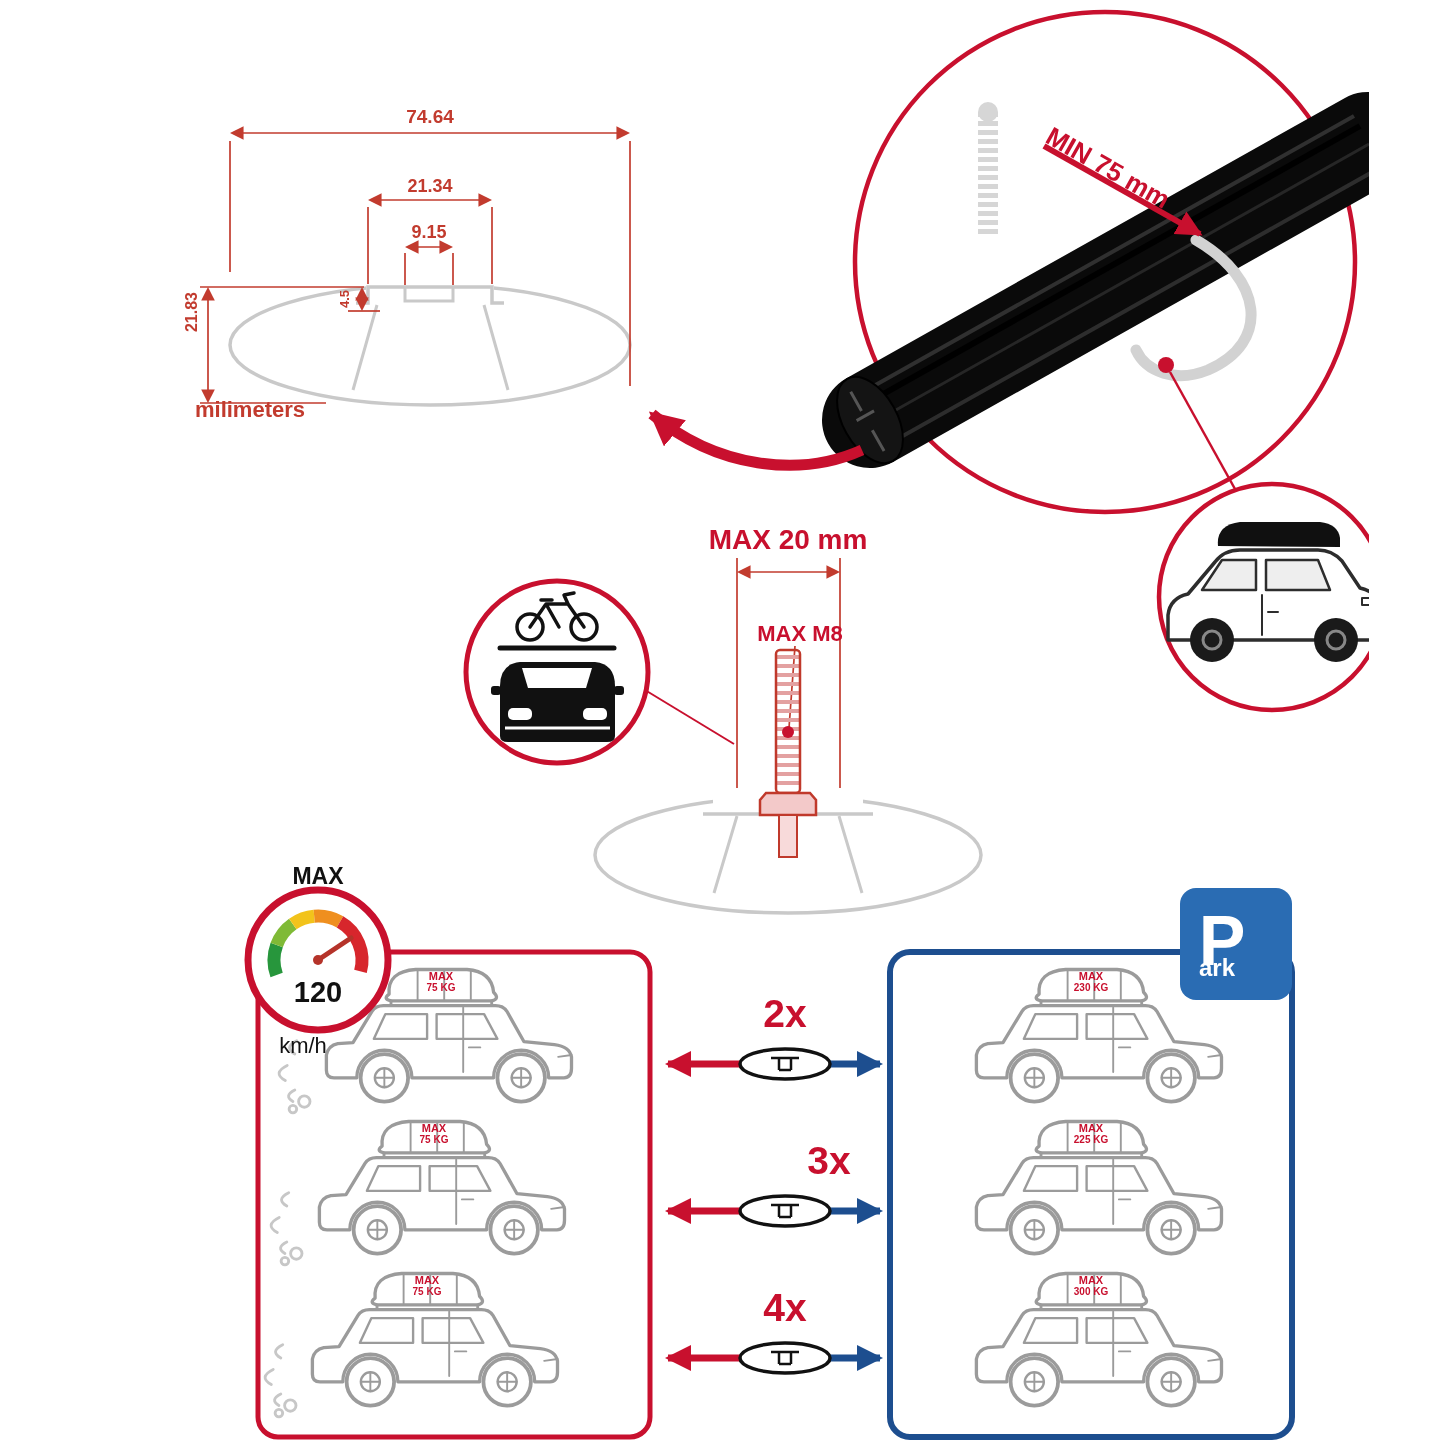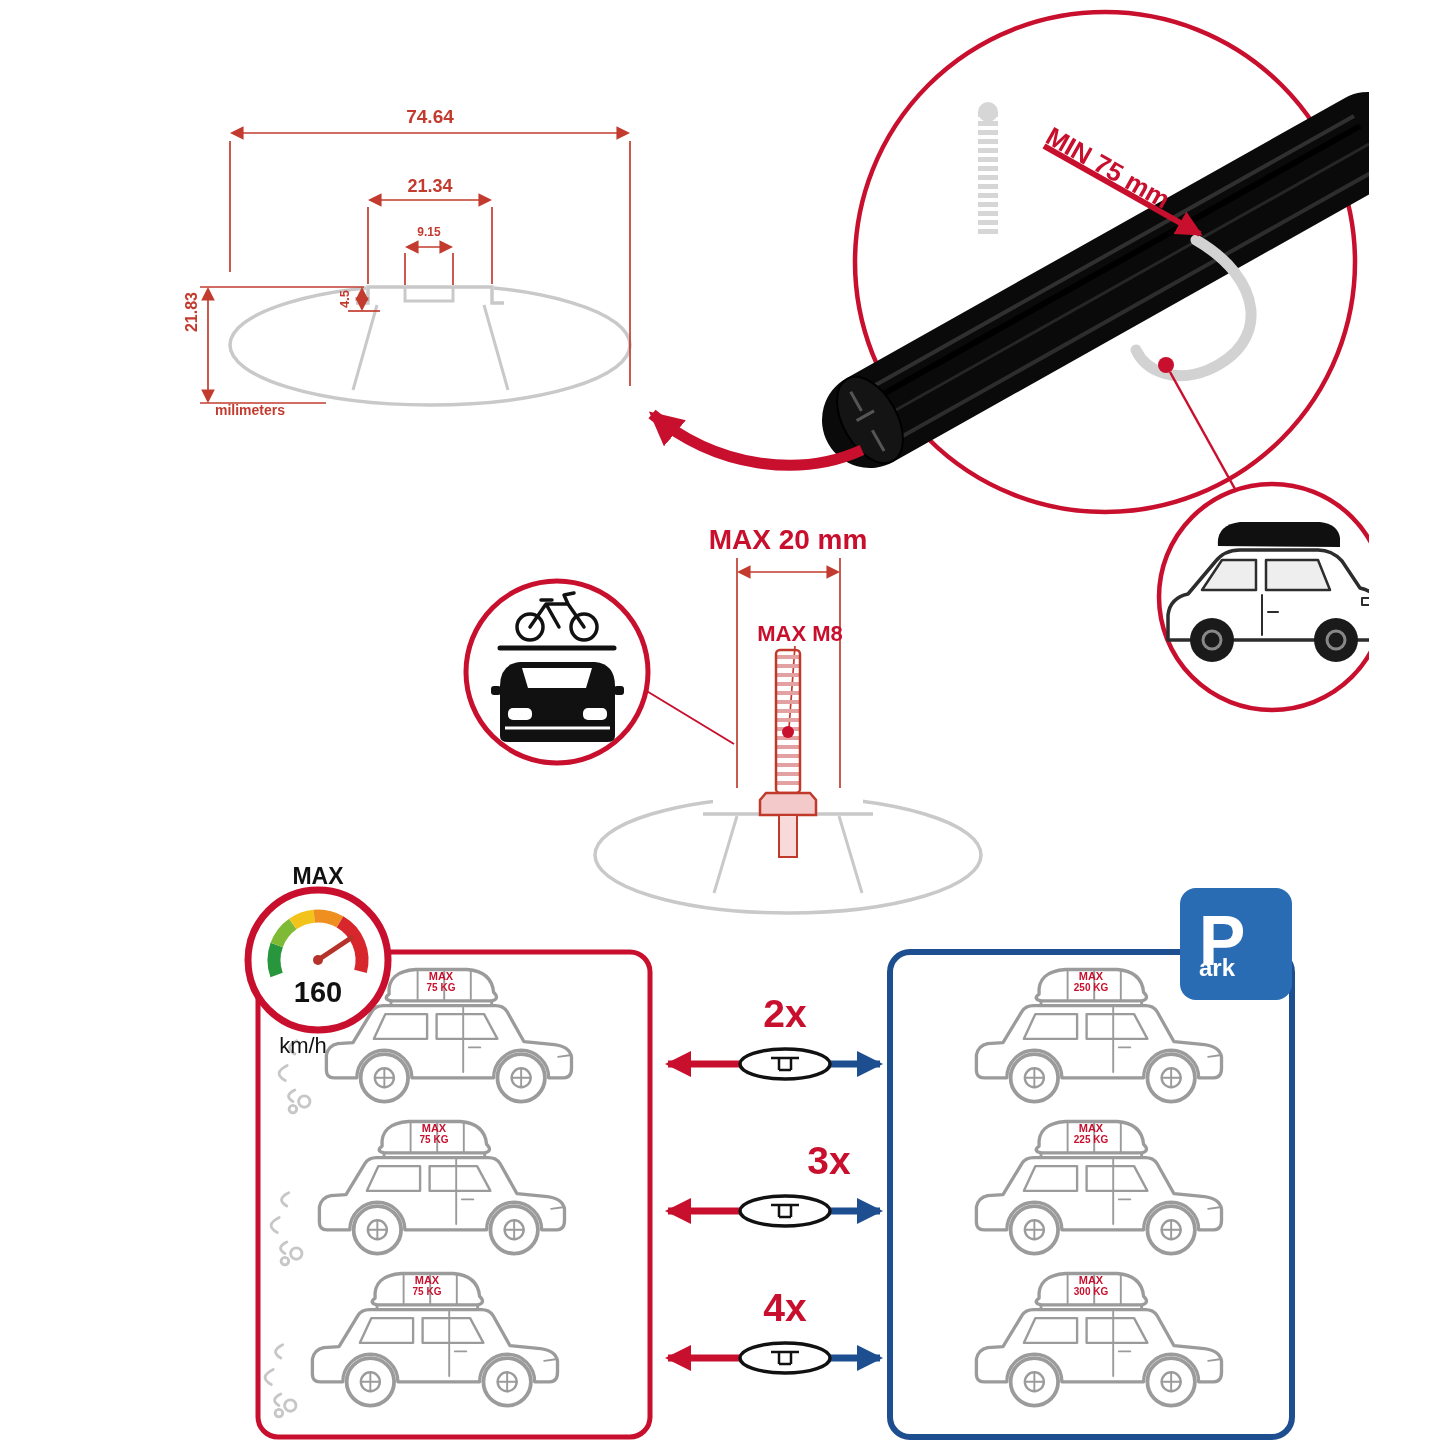--- a/index.html
+++ b/index.html
@@ -216,32 +216,32 @@
     <path d="M292.8,924 A44,44 0 0 1 314.2,916.2" fill="none" stroke="#f2c31b" stroke-width="13"></path>
     <path d="M314.2,916.2 A44,44 0 0 1 340,921.9" fill="none" stroke="#ef8f1f" stroke-width="13"></path>
     <path d="M340,921.9 A44,44 0 0 1 360.5,971.4" fill="none" stroke="#d7262c" stroke-width="13"></path>
     <line x1="318" y1="960" x2="351" y2="938" stroke="#b5332a" stroke-width="5" stroke-linecap="round"></line>
     <circle cx="318" cy="960" r="5" fill="#b5332a"></circle>
   </g>
 </svg>
 
 <span class="t dim" style="left:430px;top:117px">74.64</span>
 <span class="t dim" style="left:430px;top:186px;font-size:18px">21.34</span>
-<span class="t dim" style="left:429px;top:232px;font-size:12px">9.15</span>
+<span class="t dim" style="left:429px;top:232px;font-size:18px">9.15</span>
 <span class="t dim rot" style="left:345px;top:299px;font-size:13px">4.5</span>
 <span class="t dim rot" style="left:192px;top:312px;font-size:16px">21.83</span>
-<span class="t dim" style="left:250px;top:410px;font-size:14px">milimeters</span>
+<span class="t dim" style="left:250px;top:410px;font-size:22px">milimeters</span>
 
 <span class="t redbold" style="left:1108px;top:168px;font-size:26px;transform:translate(-50%,-50%) rotate(29.5deg)">MIN 75 mm</span>
 
 <span class="t redbold" style="left:788px;top:540px;font-size:28px">MAX 20 mm</span>
 <span class="t redbold" style="left:800px;top:634px;font-size:22px">MAX M8</span>
 
 <span class="t blk" style="left:318px;top:877px;font-size:23px">MAX</span>
-<span class="t blk" style="left:318px;top:993px;font-size:29px">160</span>
+<span class="t blk" style="left:318px;top:993px;font-size:29px">120</span>
 <span class="t" style="left:303px;top:1046px;font-size:22px;color:#111">km/h</span>
 
 <span class="t redbold mult" style="left:785px;top:1014px">2x</span>
 <span class="t redbold mult" style="left:829px;top:1161px">3x</span>
 <span class="t redbold mult" style="left:785px;top:1308px">4x</span>
 
 <span class="t park-p" style="left:1222px;top:942px">P</span>
 <span class="t park-ark" style="left:1217px;top:968px">ark</span>
 
 <div class="badge" style="left:441px;top:982px">
@@ -252,21 +252,21 @@
   <span class="l1">MAX</span>
   <span class="l2">75 KG</span>
 </div>
 <div class="badge" style="left:427px;top:1286px">
   <span class="l1">MAX</span>
   <span class="l2">75 KG</span>
 </div>
 
 <div class="badge" style="left:1091px;top:982px">
   <span class="l1">MAX</span>
-  <span class="l2">250 KG</span>
+  <span class="l2">230 KG</span>
 </div>
 <div class="badge" style="left:1091px;top:1134px">
   <span class="l1">MAX</span>
   <span class="l2">225 KG</span>
 </div>
 <div class="badge" style="left:1091px;top:1286px">
   <span class="l1">MAX</span>
   <span class="l2">300 KG</span>
 </div>
 

